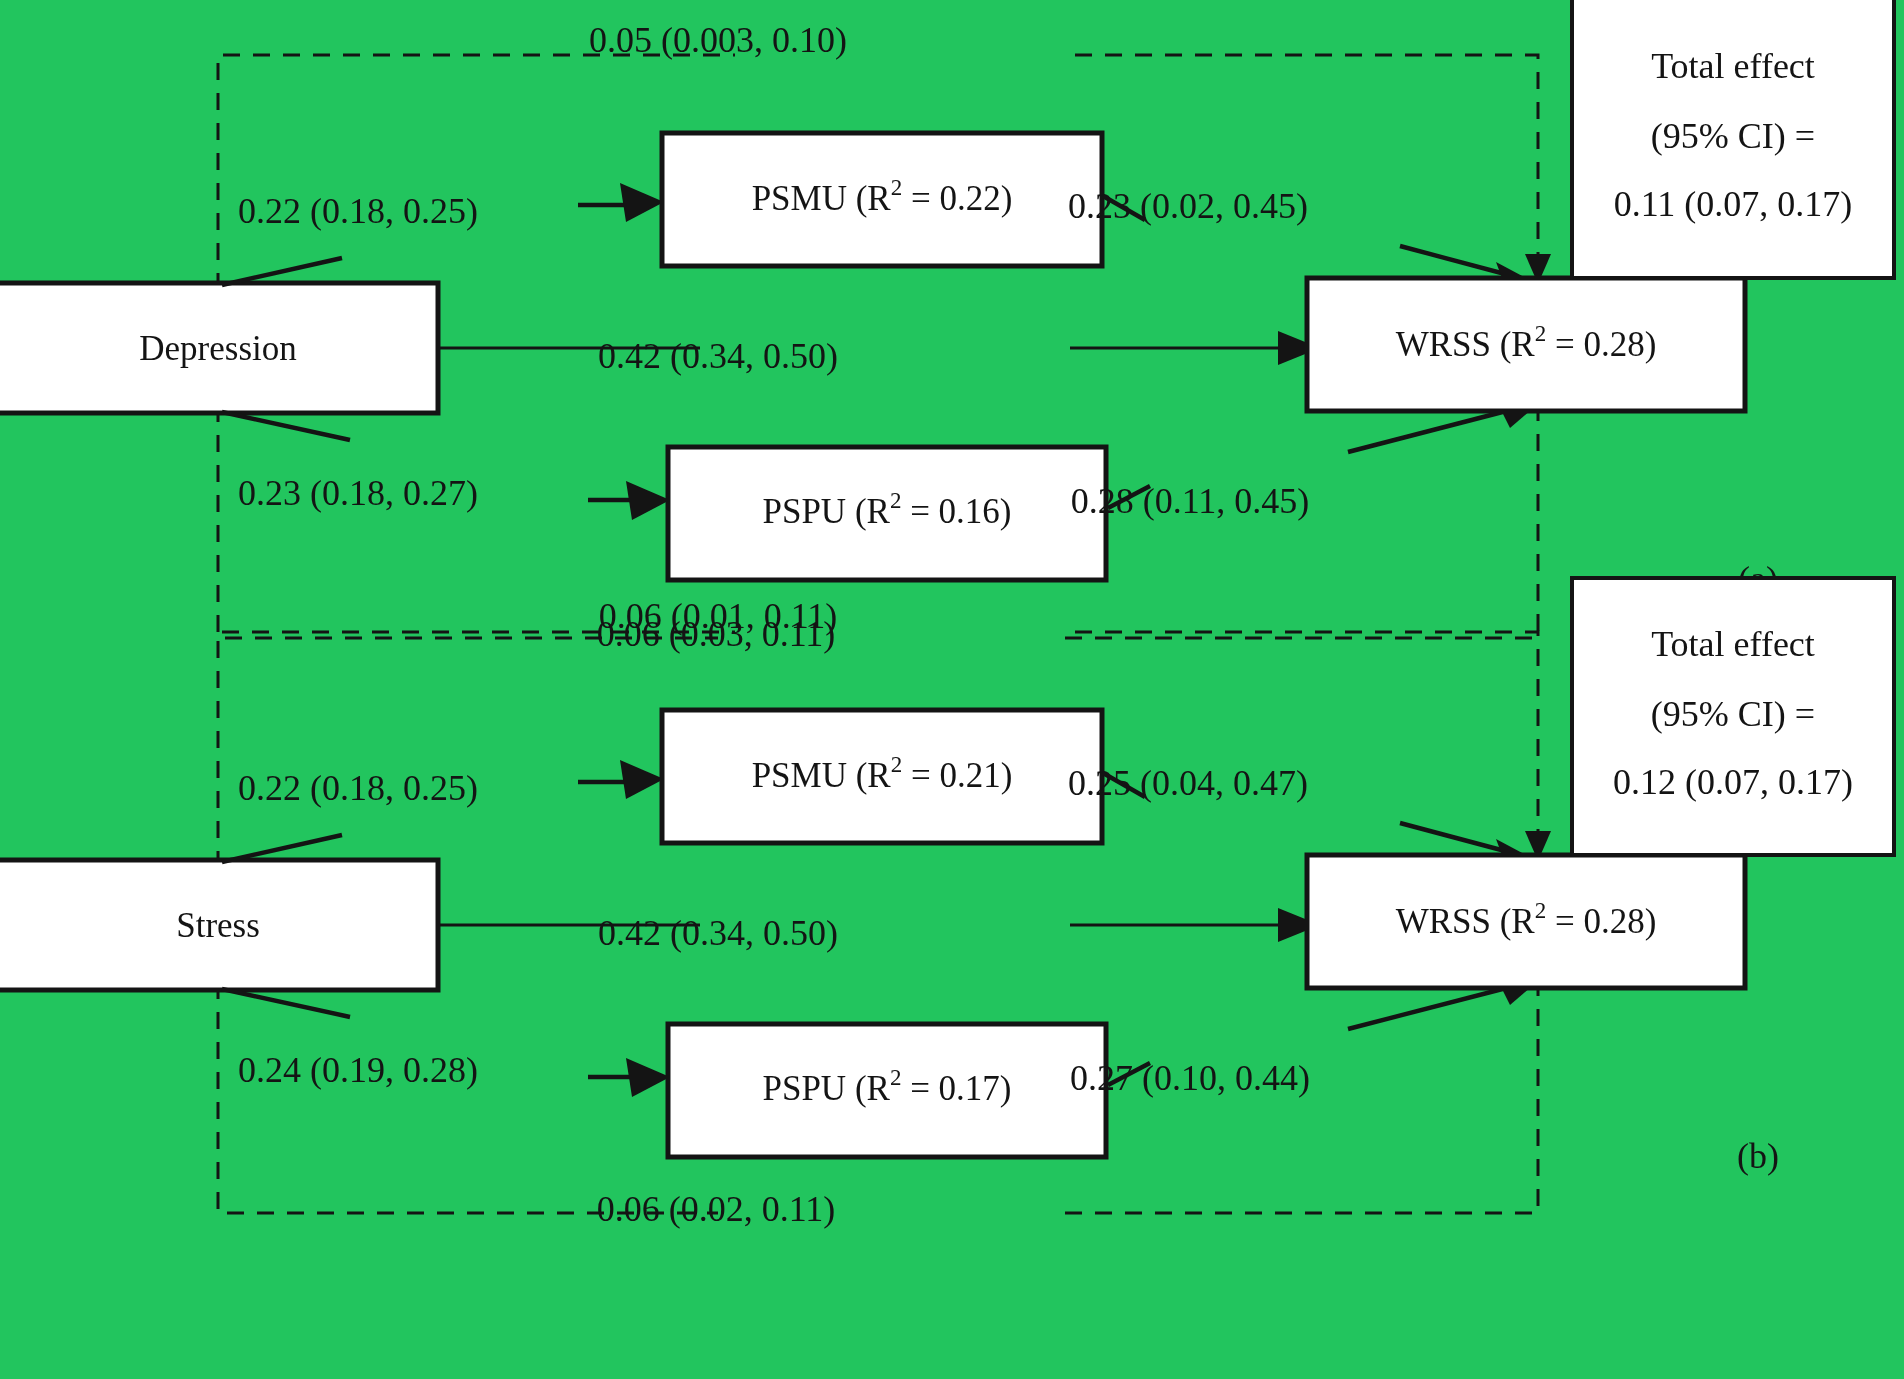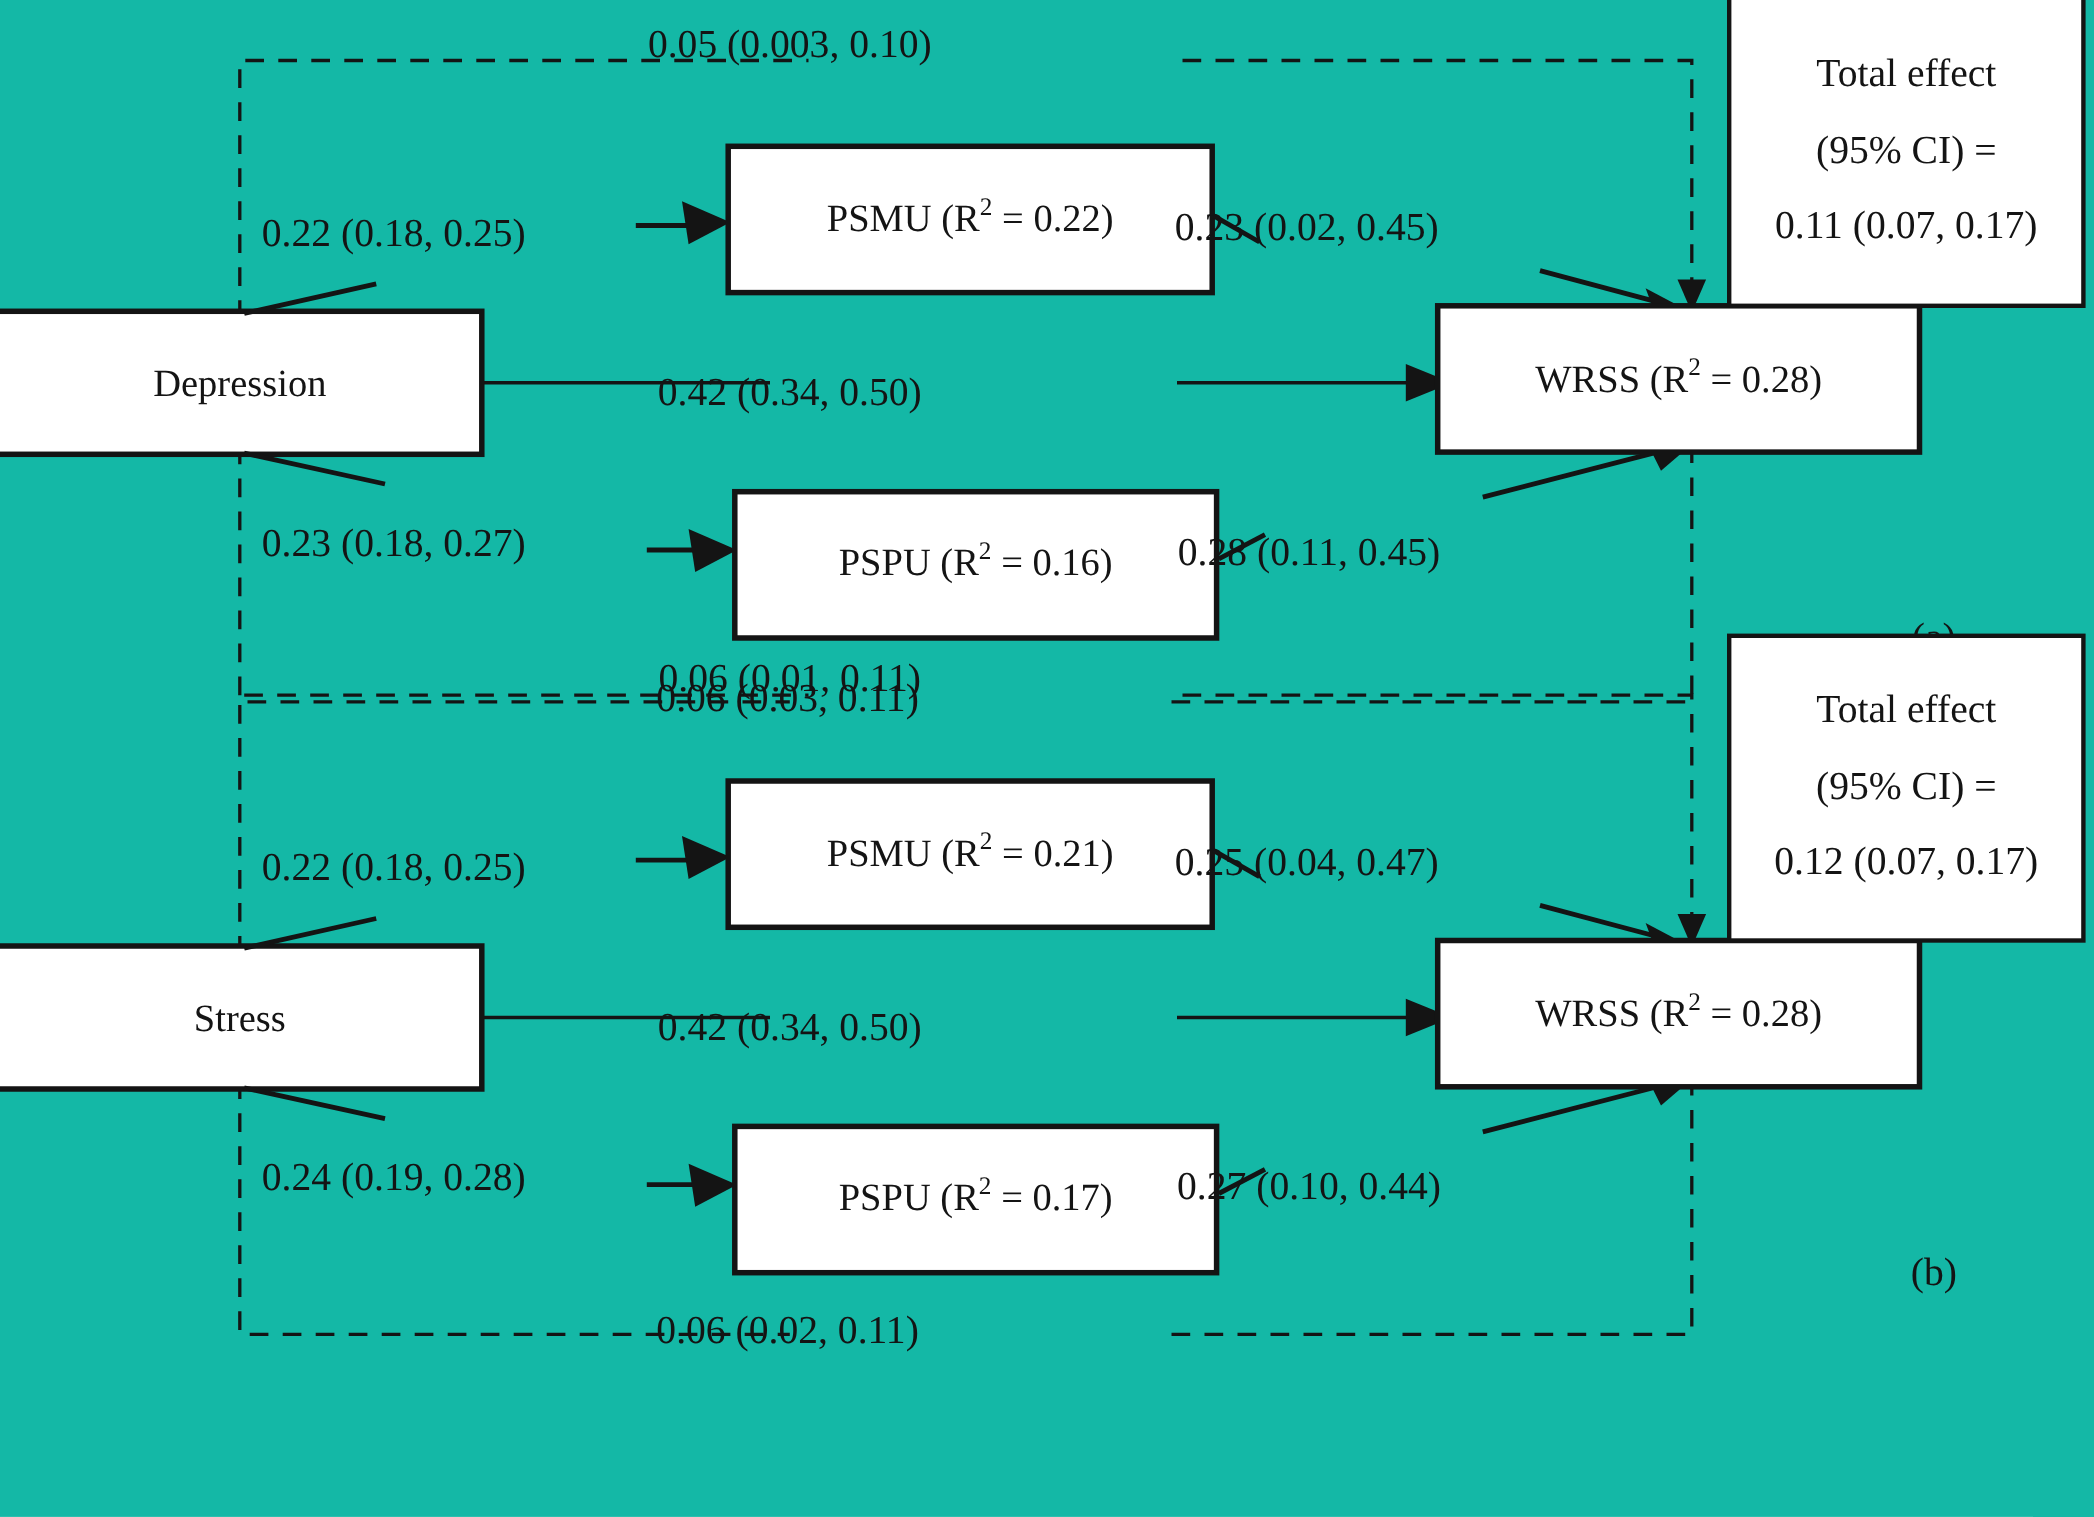--- a/index.html
+++ b/index.html
@@ -10,21 +10,21 @@
   body {
     width: 1904px;
     height: 1379px;
     font-family: "Liberation Serif", "DejaVu Serif", serif;
     overflow: hidden;
   }
   #figure-root {
     position: relative;
     width: 1904px;
     height: 1379px;
-    background: #14b8a6;
+    background: #22c55e;
   }
   svg.diagram {
     position: absolute;
     top: 0;
     left: 0;
     width: 1904px;
     height: 1379px;
   }
   .node-box {
     fill: #ffffff;

